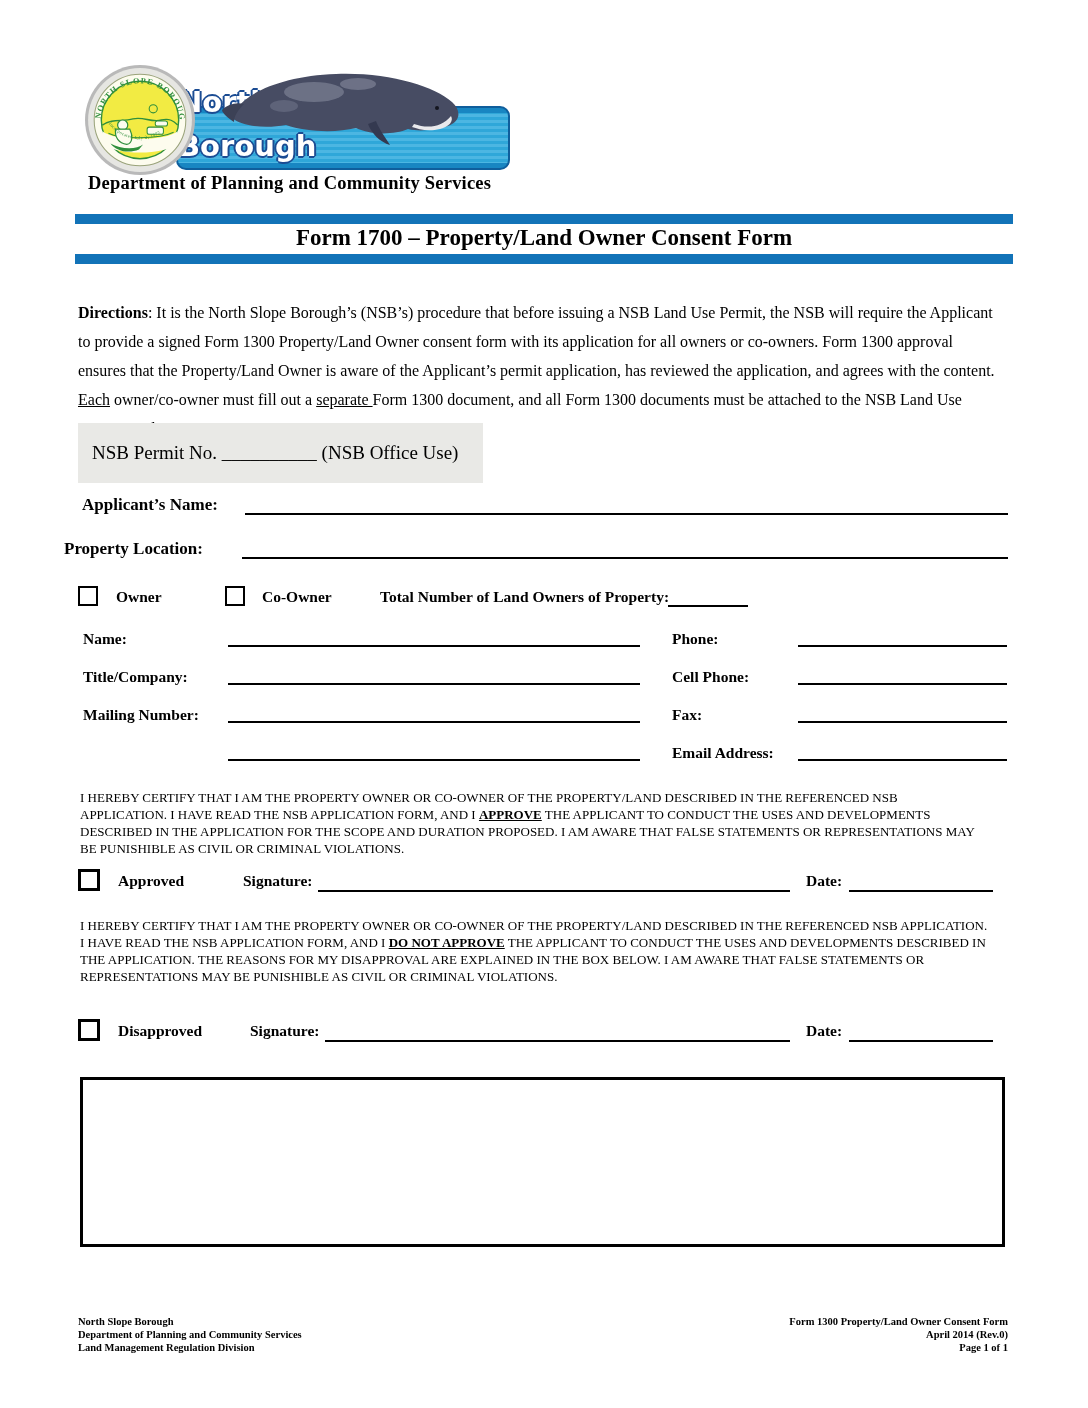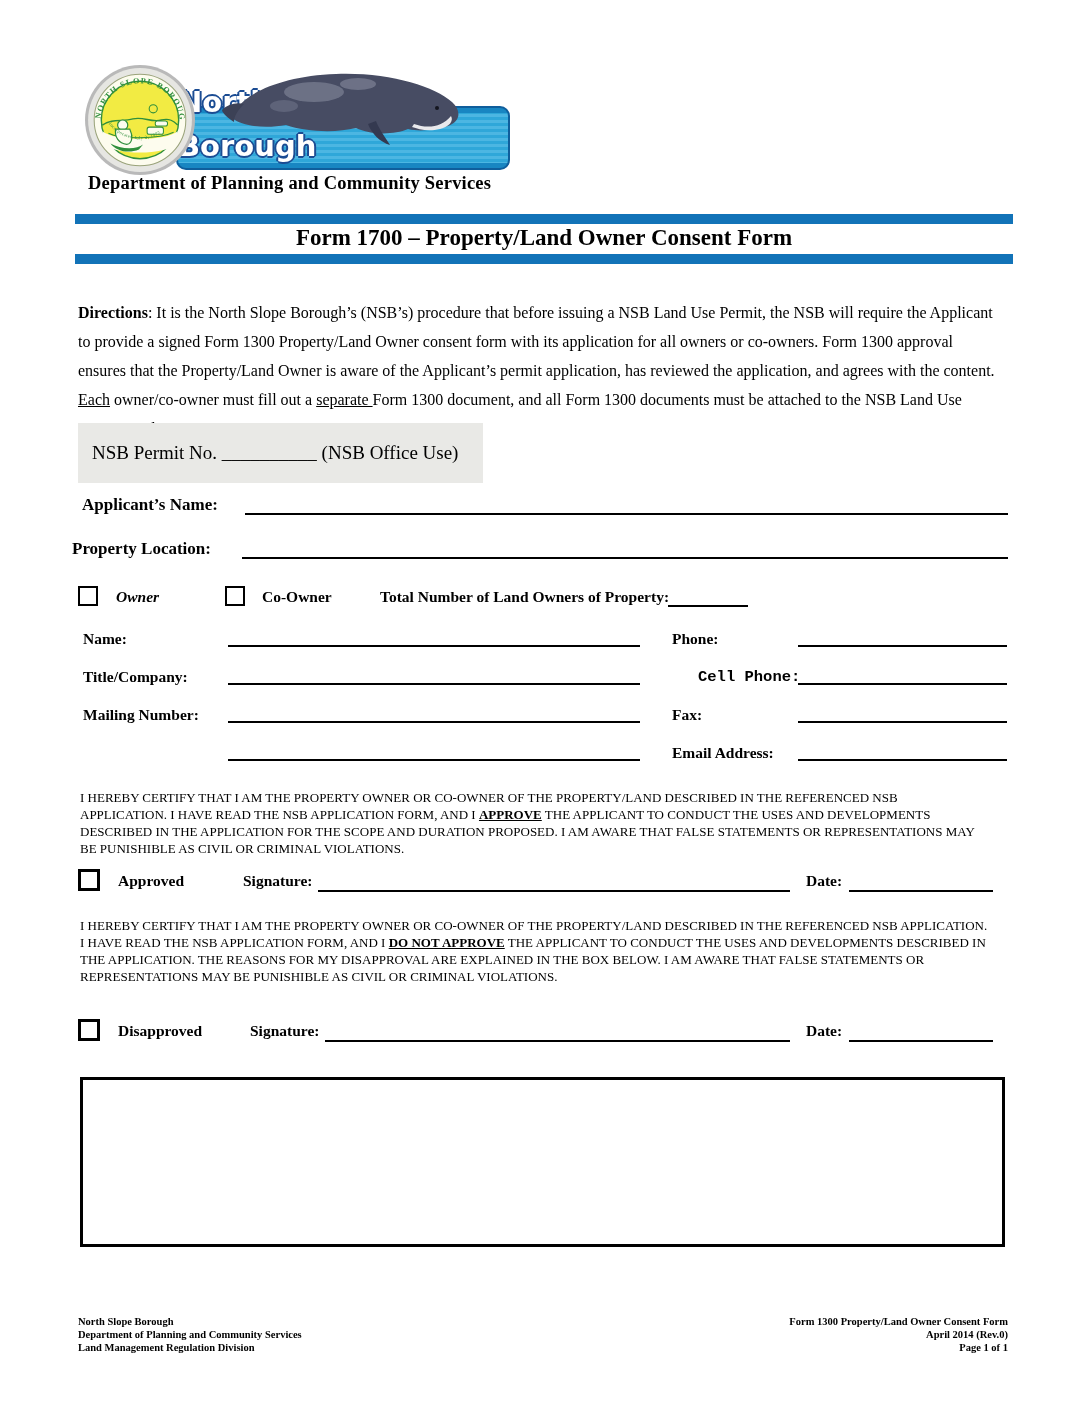--- a/index.html
+++ b/index.html
@@ -102,38 +102,38 @@
 
   <p class="abs directions"><span class="b">Directions</span><span>: It is the North Slope Borough’s (NSB’s) procedure that before issuing a NSB Land Use Permit, the NSB will require the Applicant to provide a signed Form 1300 Property/Land Owner consent form with its application for all owners or co-owners. Form 1300 approval ensures that the Property/Land Owner is aware of the Applicant’s permit application, has reviewed the application, and agrees with the content. </span><span class="u">Each</span><span> owner/co-owner must fill out a </span><span class="u">separate </span><span>Form 1300 document, and all Form 1300 documents must be attached to the NSB Land Use Permit Application.</span></p>
 
   <div class="abs permit-box">
     <span>NSB Permit No. __________ (NSB Office Use)</span>
   </div>
 
   <div class="abs fl-big" style="left:82px;top:495px;">Applicant’s Name:</div>
   <div class="abs fline" style="left:245px;top:513px;width:763px;"></div>
 
-  <div class="abs fl-big" style="left:72px;top:539px;">Property Location:</div>
+  <div class="abs fl-big" style="left:64px;top:539px;">Property Location:</div>
   <div class="abs fline" style="left:242px;top:557px;width:766px;"></div>
 
   <div class="abs cb" style="left:78px;top:586px;"></div>
-  <div class="abs fl" style="left:116px;top:588px;font-style:italic;">Owner</div>
+  <div class="abs fl" style="left:116px;top:588px;">Owner</div>
   <div class="abs cb" style="left:225px;top:586px;"></div>
   <div class="abs fl" style="left:262px;top:588px;">Co-Owner</div>
   <div class="abs fl" style="left:380px;top:588px;">Total Number of Land Owners of Property:</div>
   <div class="abs fline" style="left:668px;top:605px;width:80px;"></div>
 
   <div class="abs fl" style="left:83px;top:630px;">Name:</div>
   <div class="abs fline" style="left:228px;top:645px;width:412px;"></div>
   <div class="abs fl" style="left:672px;top:630px;">Phone:</div>
   <div class="abs fline" style="left:798px;top:645px;width:209px;"></div>
 
   <div class="abs fl" style="left:83px;top:668px;">Title/Company:</div>
   <div class="abs fline" style="left:228px;top:683px;width:412px;"></div>
-  <div class="abs fl" style="left:698px;top:668px;font-family:Liberation Mono, monospace;">Cell Phone:</div>
+  <div class="abs fl" style="left:672px;top:668px;">Cell Phone:</div>
   <div class="abs fline" style="left:798px;top:683px;width:209px;"></div>
 
   <div class="abs fl" style="left:83px;top:706px;">Mailing Number:</div>
   <div class="abs fline" style="left:228px;top:721px;width:412px;"></div>
   <div class="abs fl" style="left:672px;top:706px;">Fax:</div>
   <div class="abs fline" style="left:798px;top:721px;width:209px;"></div>
 
   <div class="abs fline" style="left:228px;top:759px;width:412px;"></div>
   <div class="abs fl" style="left:672px;top:744px;">Email Address:</div>
   <div class="abs fline" style="left:798px;top:759px;width:209px;"></div>

